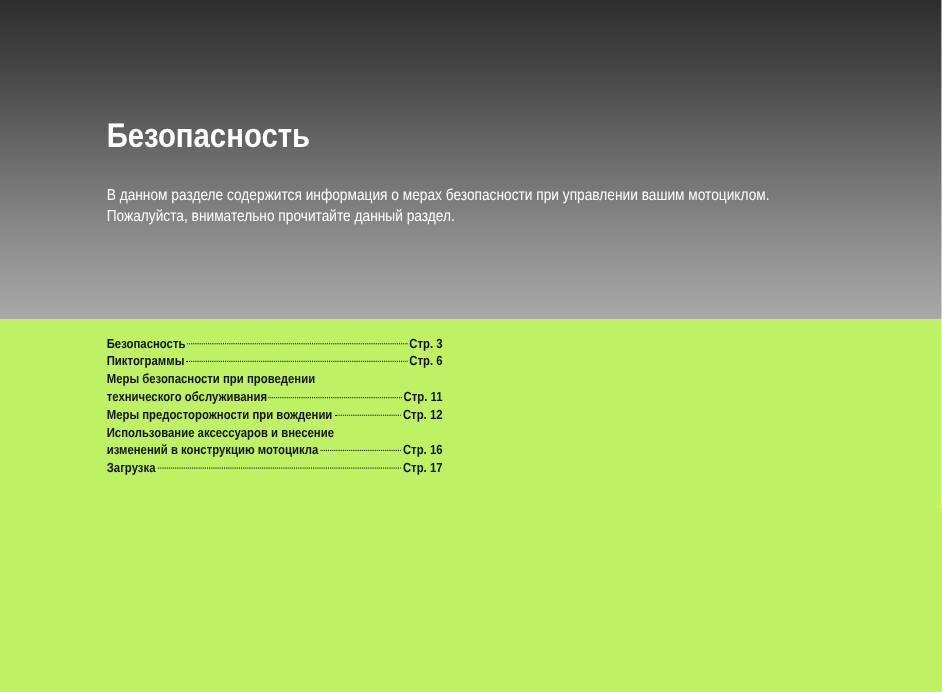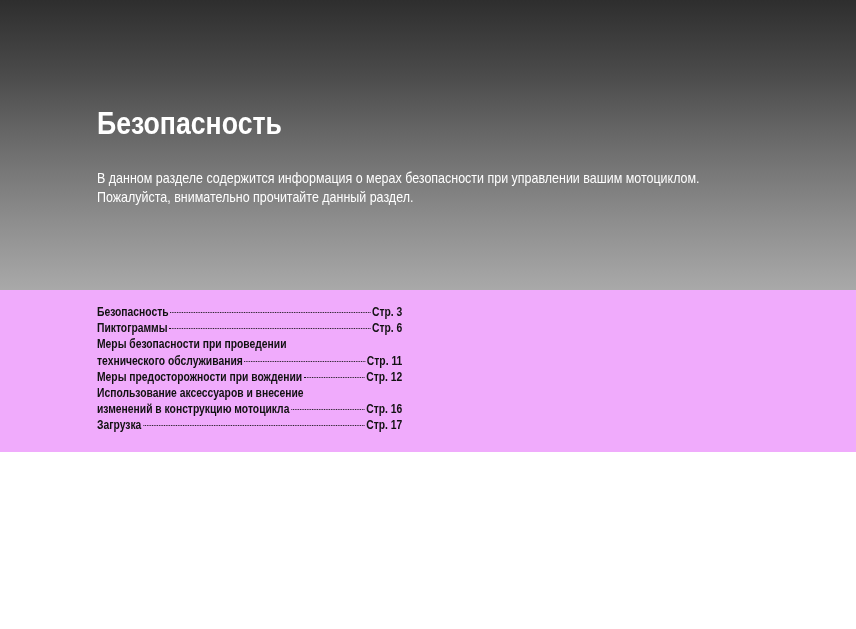--- a/index.html
+++ b/index.html
@@ -6,22 +6,22 @@
       margin: 0;
       padding: 0;
       width: 856px;
       height: 629px;
       background: #ffffff;
       overflow: hidden;
     }
     .page {
       position: relative;
       width: 856px;
-      height: 452px;
-      background: #f0abfc;
+      height: 629px;
+      background: #bef264;
     }
     .header-band {
       position: absolute;
       left: 0;
       top: 0;
       width: 856px;
       height: 290px;
       background: linear-gradient(to bottom, #2e2e2e 0%, #4a4a4a 25%, #6c6c6c 50%, #8c8c8c 75%, #a9a9a9 100%);
     }
     .section-title {

